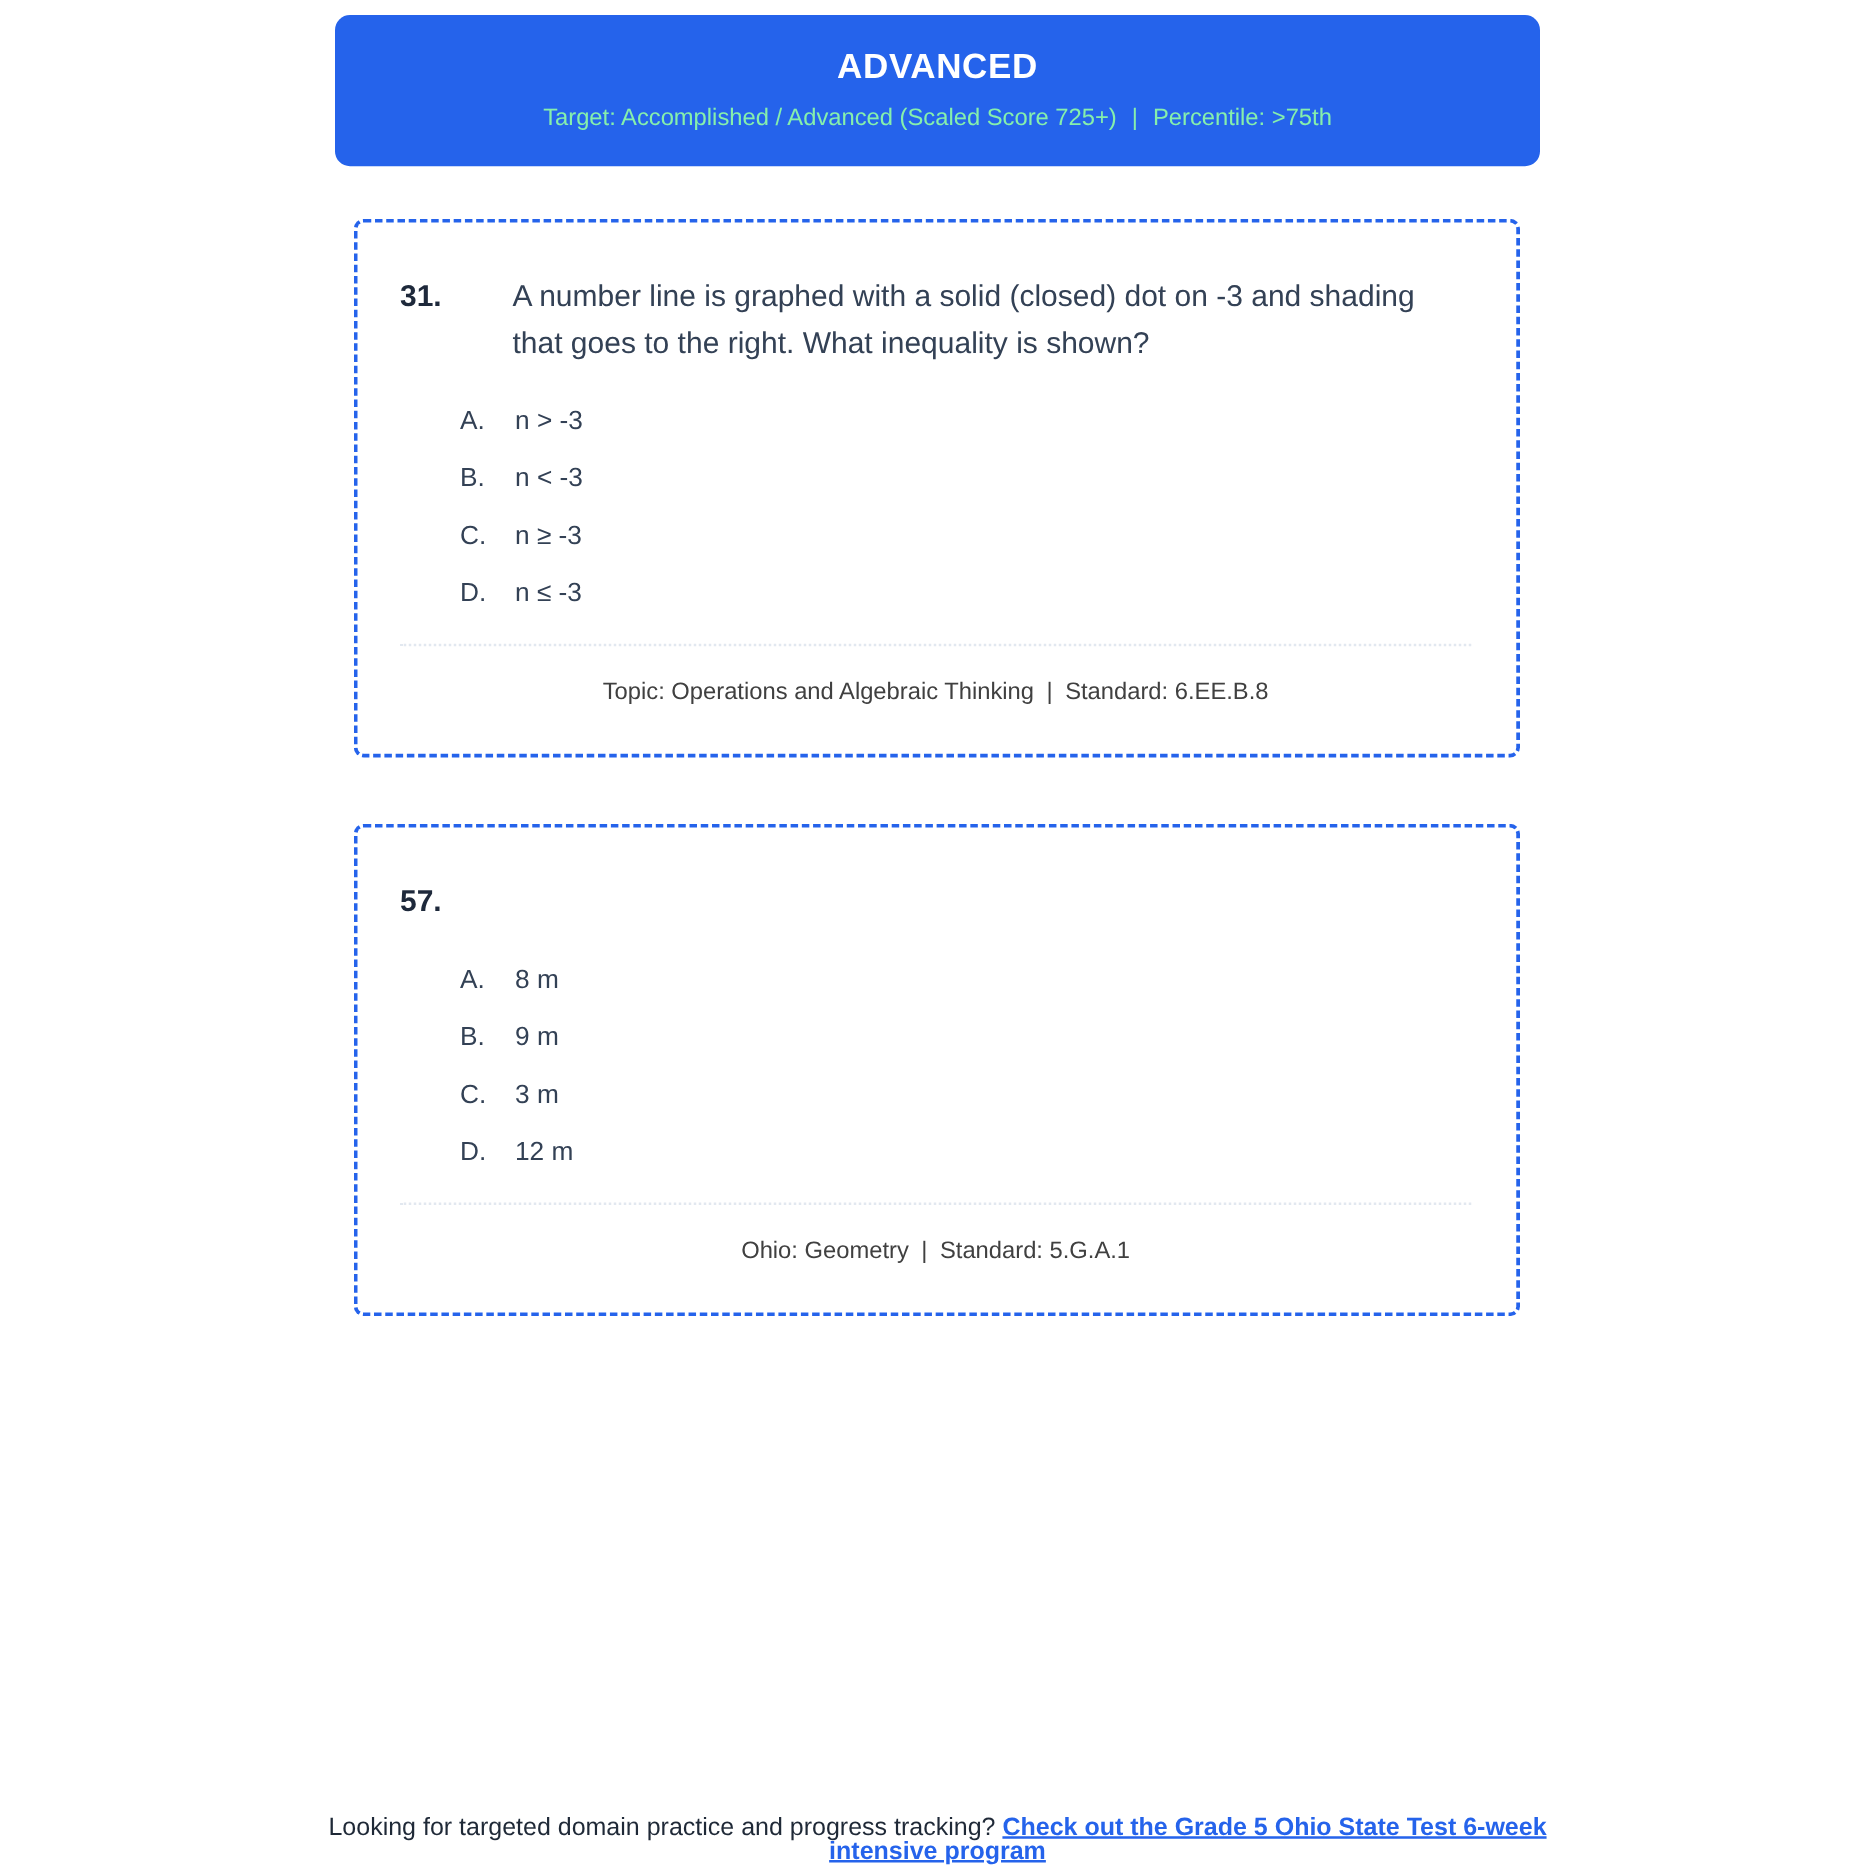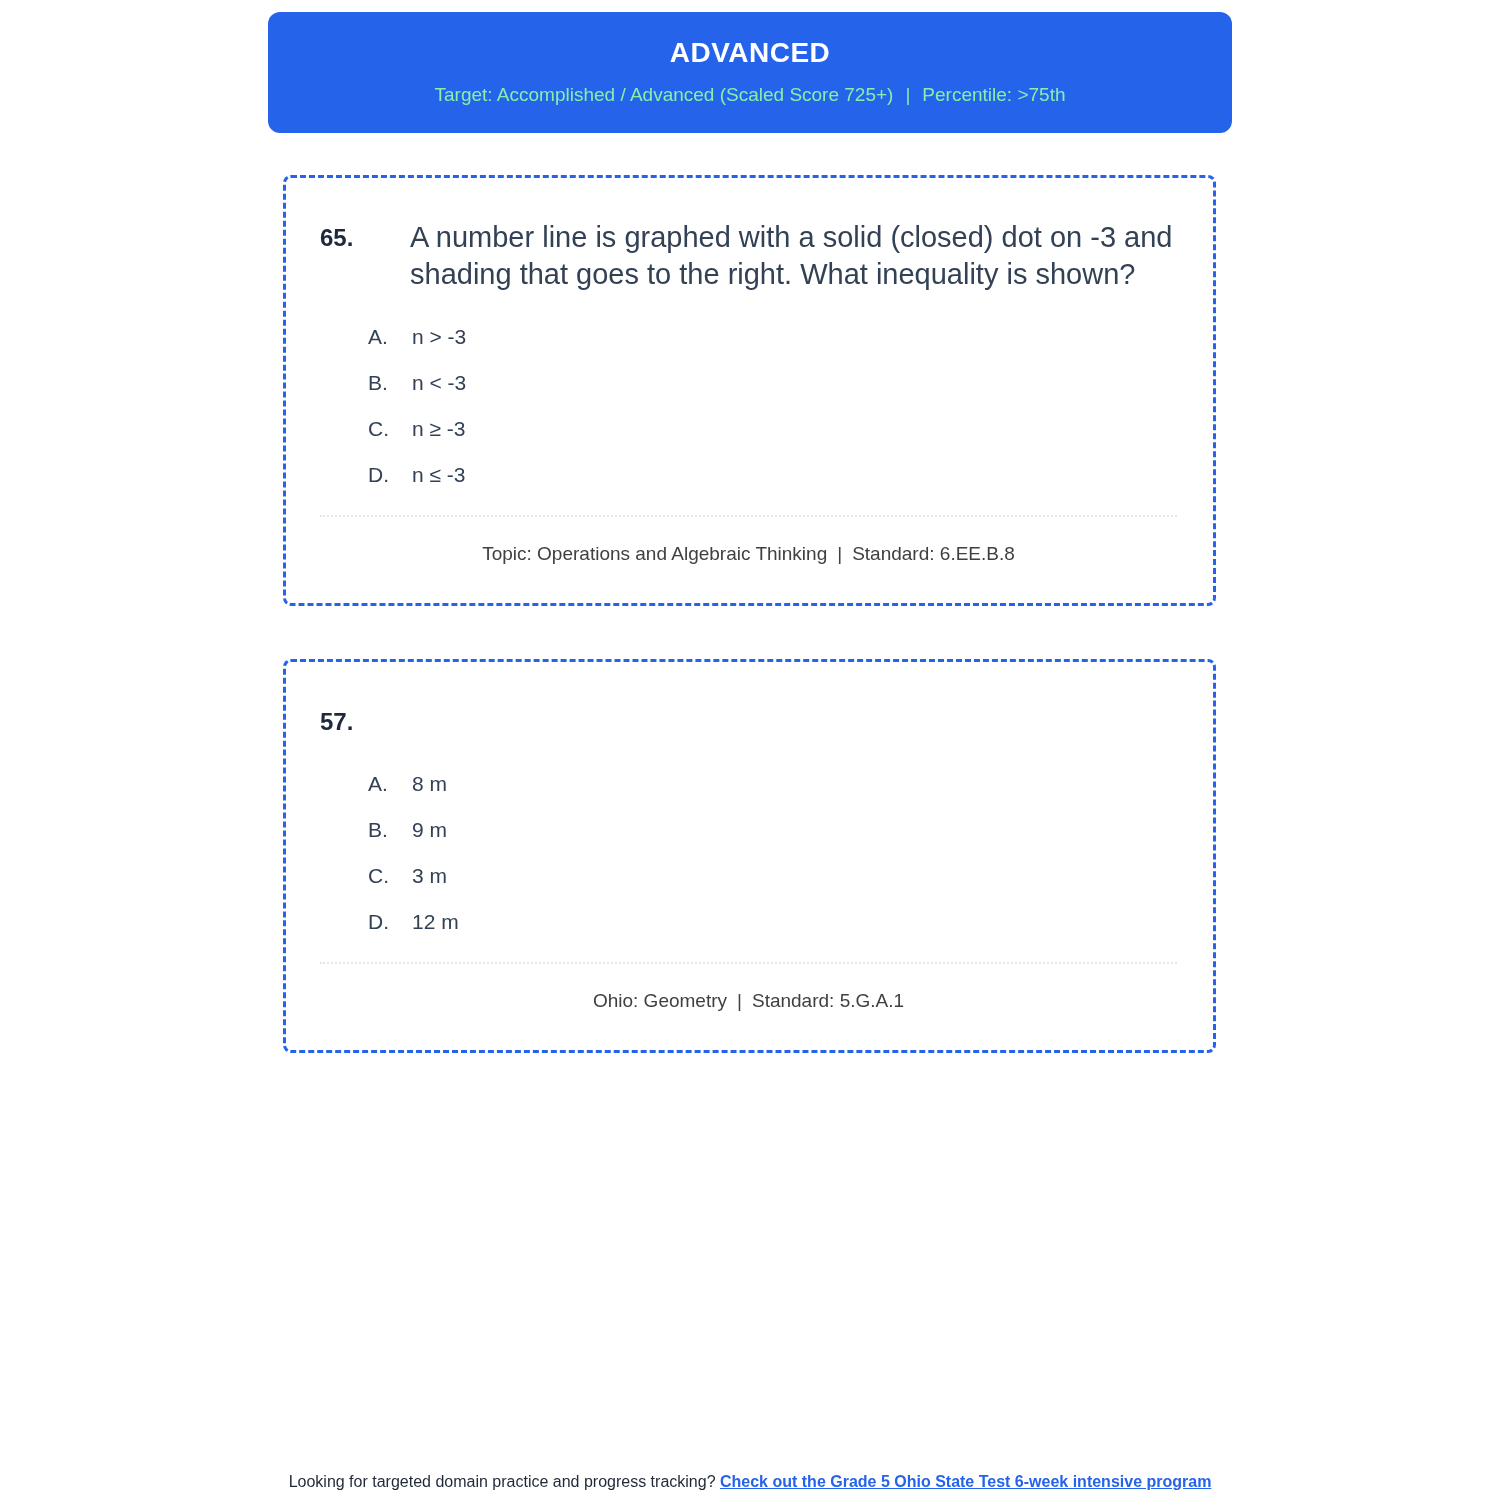--- a/index.html
+++ b/index.html
@@ -50,21 +50,21 @@
     width: 90px;
     flex: 0 0 90px;
     font-size: 24px;
     font-weight: 700;
     color: #1e293b;
     line-height: 37px;
   }
   .q-text {
     flex: 1;
     max-width: 775px;
-    font-size: 29px;
+    font-size: 24px;
     line-height: 37px;
     color: #334155;
   }
   .options { margin: 30px 0 0 48px; }
   .option {
     display: flex;
     font-size: 21px;
     line-height: 28px;
     color: #334155;
     margin-bottom: 18px;
@@ -83,21 +83,21 @@
   .meta .sep { margin: 0 10px; }
 
   
   .footer {
     position: absolute;
     bottom: 21px;
     left: 50%;
     transform: translateX(-50%);
     width: 975px;
     text-align: center;
-    font-size: 16px;
+    font-size: 20px;
     line-height: 19px;
     color: #1f2937;
   }
   .footer-link {
     color: #2563eb;
     font-weight: 700;
     text-decoration: underline;
     cursor: pointer;
   }
 </style>
@@ -110,21 +110,21 @@
     <div class="header-title">ADVANCED</div>
     <div class="header-subtitle">
       <span>Target: Accomplished / Advanced (Scaled Score 725+)</span><span class="sep">|</span><span>Percentile: &gt;75th</span>
     </div>
   </div>
 
   <div class="cards">
 
     <div class="card">
       <div class="q-header">
-        <div class="q-number">65.</div>
+        <div class="q-number">31.</div>
         <div class="q-text">A number line is graphed with a solid (closed) dot on -3 and shading that goes to the right. What inequality is shown?</div>
       </div>
       <div class="options">
         <div class="option">
           <span class="option-letter">A.</span>
           <span>n &gt; -3</span>
         </div>
         <div class="option">
           <span class="option-letter">B.</span>
           <span>n &lt; -3</span>

